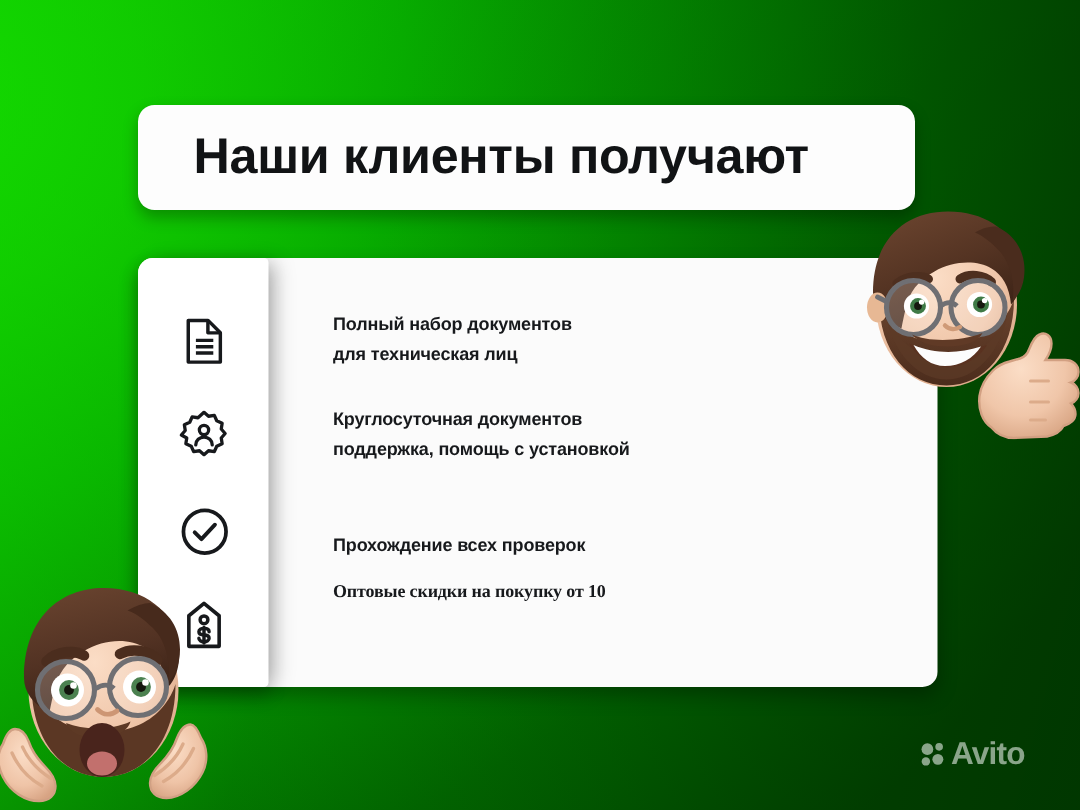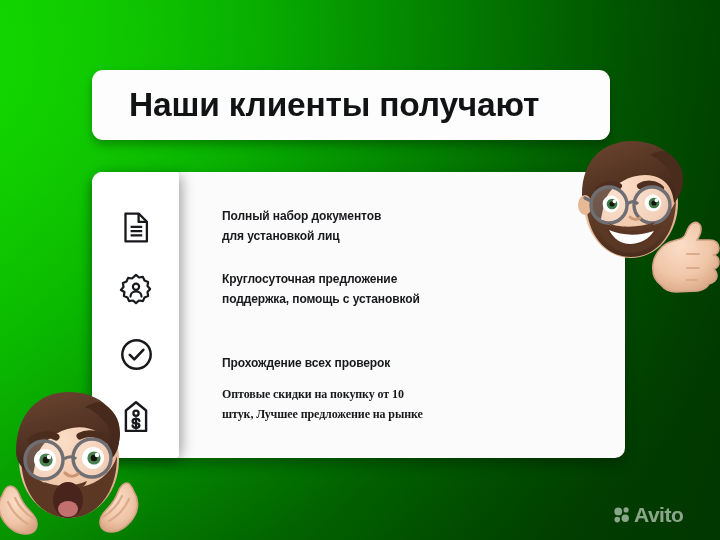--- a/index.html
+++ b/index.html
@@ -123,21 +123,21 @@
     left: -4px;
     top: 372px;
     width: 146px;
     height: 168px;
   }
 
   
   .watermark {
     position: absolute;
     left: 613px;
-    top: 504px;
+    top: 492px;
     display: flex;
     align-items: center;
     gap: 4px;
     opacity: 0.62;
     justify-content: flex-end;
   }
   .wm-dots { width: 17px; height: 17px; }
   .wm-text {
     font-size: 21px;
     font-weight: bold;
@@ -190,35 +190,34 @@
         <path d="M16 2.2l10.1 8.3v20.4H5.9V10.5z" stroke="#17191c" stroke-width="2.4" stroke-linejoin="round"></path>
         <circle cx="16" cy="13.2" r="2.6" stroke="#17191c" stroke-width="2.3"></circle>
         <path d="M16 18.3v10.4" stroke="#17191c" stroke-width="2.3" stroke-linecap="round"></path>
         <path d="M19.4 21.1c0-1.4-1.5-2.2-3.4-2.2s-3.4.9-3.4 2.3 1.5 2.1 3.4 2.1 3.4.8 3.4 2.2-1.5 2.3-3.4 2.3-3.4-.9-3.4-2.3" stroke="#17191c" stroke-width="2.3" stroke-linecap="round" stroke-linejoin="round"></path>
       </svg>
     </div>
   </div>
 
   <div class="feature" style="top:206px;">
     <span>Полный набор документов</span>
-    <span class="l2">для установкой лиц</span>
+    <span class="l2">для техническая лиц</span>
   </div>
 
   <div class="feature" style="top:269px;">
-    <span>Круглосуточная предложение</span>
+    <span>Круглосуточная документов</span>
     <span class="l2">поддержка, помощь с установкой</span>
   </div>
 
   <div class="feature" style="top:353px;">
     <span>Прохождение всех проверок</span>
   </div>
 
   <div class="feature" style="top:384px;font-family:Liberation Serif, serif;">
     <span>Оптовые скидки на покупку от 10</span>
-    <span class="l2">штук, Лучшее предложение на рынке</span>
   </div>
 
   <div class="memoji-a">
     <svg viewBox="0 0 152 160" width="152" height="160">
       <defs>
         <radialGradient id="skinA" cx="42%" cy="34%" r="72%">
           <stop offset="0%" stop-color="#fbddc6"></stop>
           <stop offset="62%" stop-color="#f0c6a9"></stop>
           <stop offset="100%" stop-color="#d9a685"></stop>
         </radialGradient>

